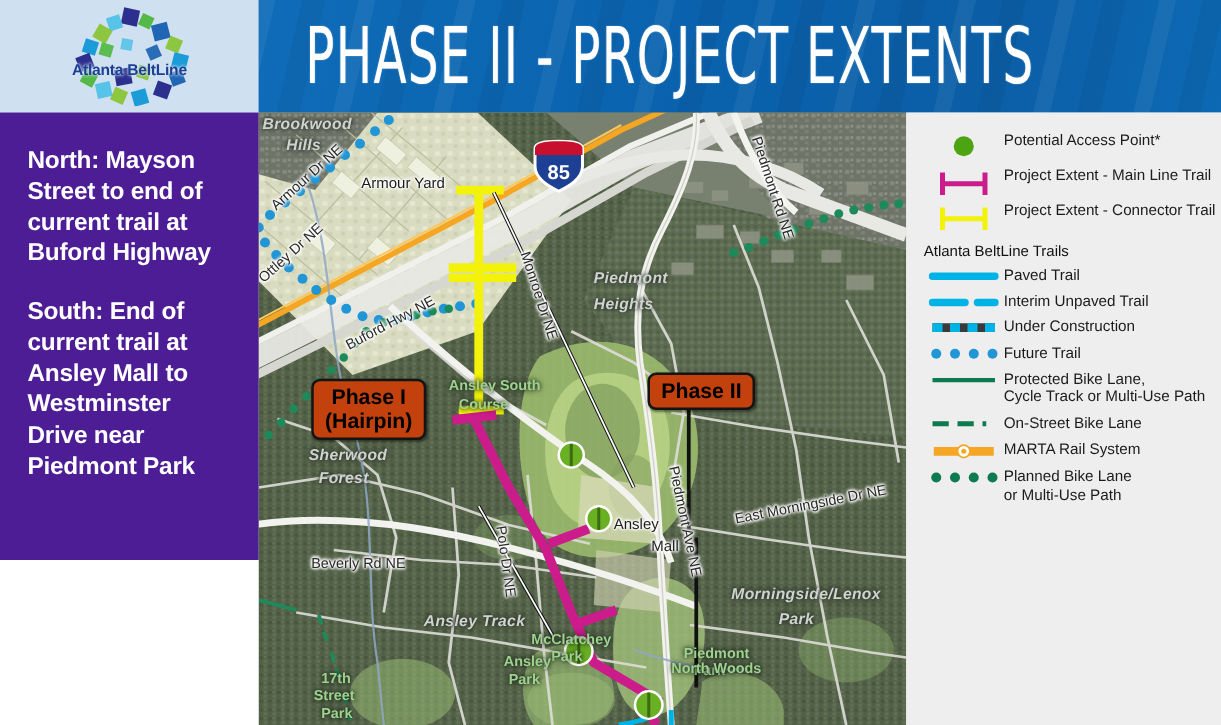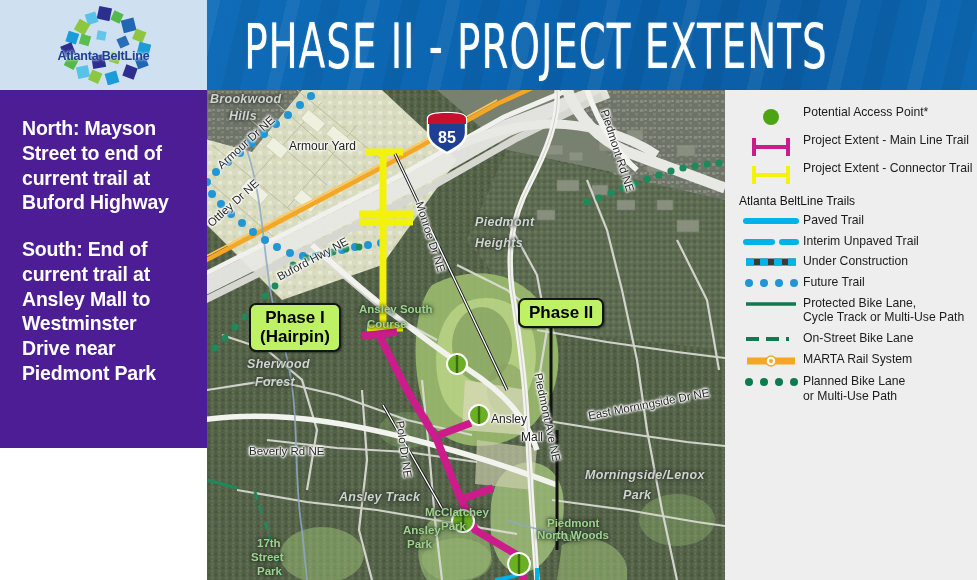--- a/index.html
+++ b/index.html
@@ -50,21 +50,21 @@
   .nbhd { color:#cfd4cf; font-weight:bold; font-style:italic; font-size:12.5px;
       text-shadow:0 0 3px rgba(40,45,40,.95),0 0 5px rgba(40,45,40,.8); letter-spacing:.3px; }
   .park { color:#9ed28e; font-weight:bold; font-size:11.5px;
       text-shadow:0 0 3px rgba(30,40,30,.95),0 0 5px rgba(30,40,30,.8); }
   .street { color:#2a2a2a; font-size:11.5px; font-weight:normal;
       text-shadow:-1px 0 2px #fff,1px 0 2px #fff,0 -1px 2px #fff,0 1px 2px #fff,
                    0 0 3px #fff,0 0 4px #fff; }
   .placelbl { color:#1c1c1c; font-size:12px;
       text-shadow:-1px 0 2px #fff,1px 0 2px #fff,0 -1px 2px #fff,0 1px 2px #fff,0 0 4px #fff; }
 
-  .callout { position:absolute; background:#bef264; border:2.5px solid #141414;
+  .callout { position:absolute; background:#c2410c; border:2.5px solid #141414;
       border-radius:7px; padding:3px 9px 4px; color:#000; font-weight:bold;
       font-size:17px; line-height:1.12; text-align:center;
       box-shadow:1px 1px 2px rgba(0,0,0,.45); }
 
   
   #legend { position:absolute; left:725px; top:90px; width:272px; height:490px;
       background:#eeeeee; padding:14px 10px 0 14px; }
   .lg-row { display:flex; align-items:flex-start; margin-bottom:5px; }
   .lg-sym { width:64px; flex:0 0 64px; display:flex; align-items:center;
       justify-content:center; padding-top:3px; }

